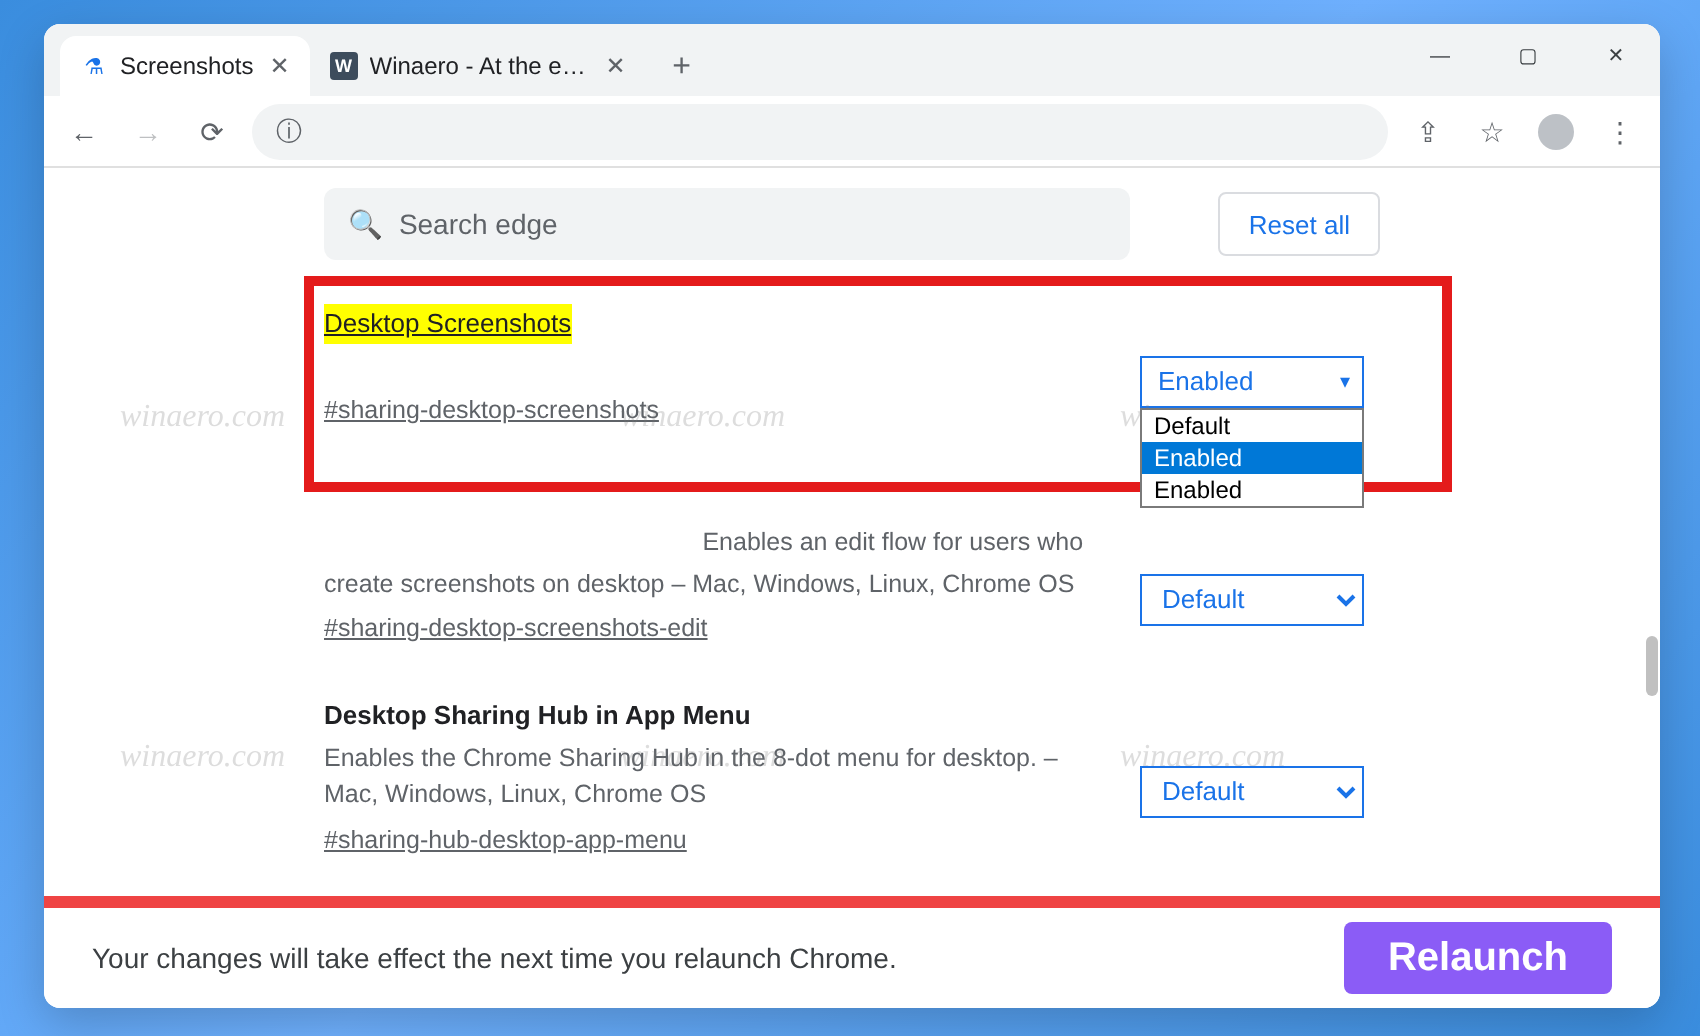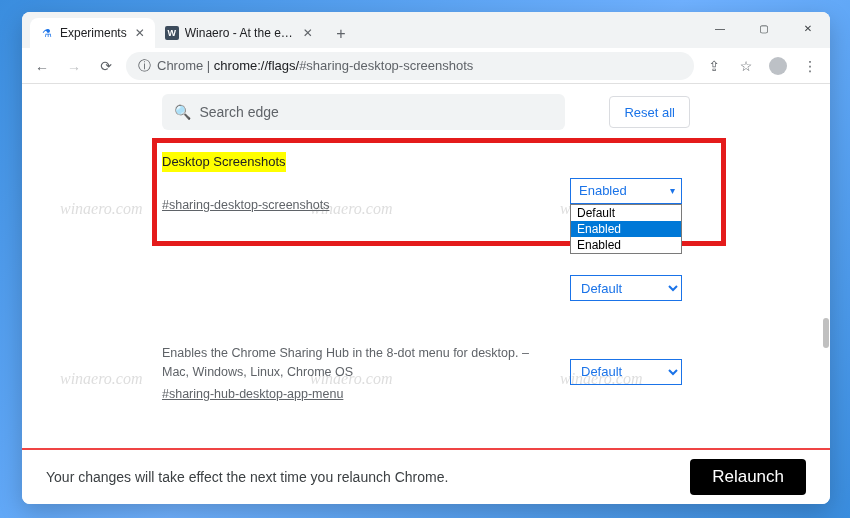--- a/index.html
+++ b/index.html
@@ -22,47 +22,47 @@
   .tbicon { width: 24px; height: 24px; display: flex; align-items: center; justify-content: center; color: #5f6368; font-size: 14px; }
   .content { flex: 1; display: flex; flex-direction: column; overflow: hidden; position: relative; }
   .flagsearchbar { display: flex; align-items: center; padding: 10px 140px 8px 140px; gap: 12px; }
   .searchbox { flex: 1; height: 36px; background: #f1f3f4; border-radius: 6px; display: flex; align-items: center; padding: 0 12px; gap: 8px; font-size: 14px; color: #5f6368; }
   .resetall { height: 32px; padding: 0 14px; border: 1px solid #dadce0; border-radius: 4px; background: #fff; color: #1a73e8; font-size: 13px; display: flex; align-items: center; margin-left: 32px; }
   .flags { flex: 1; overflow: hidden; padding: 0 140px; position: relative; }
   .redbox { position: absolute; border: 5px solid #e41b1b; left: 130px; top: 0; width: 574px; height: 108px; pointer-events: none; z-index: 5; }
   .flag { padding: 14px 0 10px 0; display: flex; gap: 16px; }
   .flag .txt { flex: 1; font-size: 12.5px; color: #5f6368; line-height: 1.5; }
   .flag .txt .name { font-size: 13px; color: #202124; font-weight: 400; margin-bottom: 2px; display: inline-block; }
-  .hl { background: #ffff00; }
+  .hl { background: #ffff00; text-decoration: underline; }
   .flag .txt .anchor { color: #5f6368; text-decoration: underline; display: inline-block; margin-top: 4px; }
   .flag .ctrl { width: 120px; display: flex; align-items: center; padding-top: 14px; }
   select.drop { width: 112px; height: 26px; border: 1px solid #1a73e8; background: #fff; color: #1a73e8; font-size: 13px; padding: 0 6px; }
   .dropopen { position: relative; }
   .dropopen .sel { width: 112px; height: 26px; border: 1px solid #1a73e8; background: #fff; color: #1a73e8; font-size: 13px; padding: 0 22px 0 8px; display: flex; align-items: center; position: relative; }
   .dropopen .sel::after { content: "▾"; position: absolute; right: 6px; font-size: 10px; }
   .droplist { position: absolute; top: 26px; left: 0; width: 112px; background: #fff; border: 1px solid #7a7a7a; font-size: 12px; z-index: 10; }
   .droplist div { padding: 1px 6px; color: #000; }
   .droplist div.selopt { background: #0078d7; color: #fff; }
-  .bottombar { height: 56px; border-top: 2px solid #ef4444; display: flex; align-items: center; justify-content: space-between; padding: 0 24px; background: #fff; }
+  .bottombar { height: 56px; border-top: 6px solid #ef4444; display: flex; align-items: center; justify-content: space-between; padding: 0 24px; background: #fff; }
   .bottombar .msg { font-size: 14px; color: #3c4043; }
-  .relaunch { background: #000000; color: #fff; border: none; border-radius: 4px; height: 36px; padding: 0 22px; font-size: 17px; font-weight: 400; }
+  .relaunch { background: #8b5cf6; color: #fff; border: none; border-radius: 4px; height: 36px; padding: 0 22px; font-size: 20px; font-weight: 700; }
   .scrollbar { position: absolute; right: 1px; top: 180px; width: 6px; height: 30px; background: #c0c0c0; border-radius: 3px; }
   .watermark { position: absolute; font-size: 16px; color: rgba(120,120,120,.25); font-style: italic; pointer-events: none; font-family: Liberation Serif, serif; }
   .avatar { width:18px; height:18px; border-radius:50%; background:#bdc1c6; display:inline-block; }
 </style>
 </head>
 <body>
 
 <div class="window">
 
   <div class="titlebar">
     <div class="tabs">
       <div class="tab active">
         <span class="favicon" style="color:#1a73e8;">⚗</span>
-        <span class="title">Experiments</span>
+        <span class="title">Screenshots</span>
         <span class="close">✕</span>
       </div>
       <div class="tab">
         <span class="favicon" style="background:#3d4c5c;color:#fff;border-radius:2px;width:14px;height:14px;font-size:9px;font-weight:bold;">W</span>
         <span class="title">Winaero - At the edge of tweak</span>
         <span class="close">✕</span>
       </div>
       <div class="newtab">+</div>
     </div>
     <div class="winctrls">
@@ -71,21 +71,20 @@
       <div>✕</div>
     </div>
   </div>
 
   <div class="toolbar">
     <div class="navbtn">←</div>
     <div class="navbtn" style="opacity:.4;">→</div>
     <div class="navbtn">⟳</div>
     <div class="omnibox">
       <span>ⓘ</span>
-      <span><span>Chrome</span> | <span class="url">chrome://flags/</span><span>#sharing-desktop-screenshots</span></span>
     </div>
     <div class="tbicon">⇪</div>
     <div class="tbicon">☆</div>
     <div class="tbicon">
         <span class="avatar"></span>
       </div>
     <div class="tbicon">⋮</div>
   </div>
 
   <div class="content">
@@ -115,32 +114,33 @@
               <div class="selopt">Enabled</div>
               <div>Enabled</div>
             </div>
           </div>
         </div>
       </div>
 
       <div class="flag" style="margin-top:22px;">
         <div class="txt">
           <span class="name" style="visibility:hidden;">Desktop Screenshots Edit Mode</span>
-          <br>
+          <span>Enables an edit flow for users who create screenshots on desktop – Mac, Windows, Linux, Chrome OS</span><br>
+          <a class="anchor">#sharing-desktop-screenshots-edit</a>
         </div>
         <div class="ctrl">
           <select class="drop">
             <option>Default</option>
           </select>
         </div>
       </div>
 
       <div class="flag">
         <div class="txt">
-          <br>
+          <span class="name" style="font-weight:600;">Desktop Sharing Hub in App Menu</span><br>
           <span>Enables the Chrome Sharing Hub in the 8-dot menu for desktop. – Mac, Windows, Linux, Chrome OS</span><br>
           <a class="anchor">#sharing-hub-desktop-app-menu</a>
         </div>
         <div class="ctrl">
           <select class="drop">
             <option>Default</option>
           </select>
         </div>
       </div>
 

